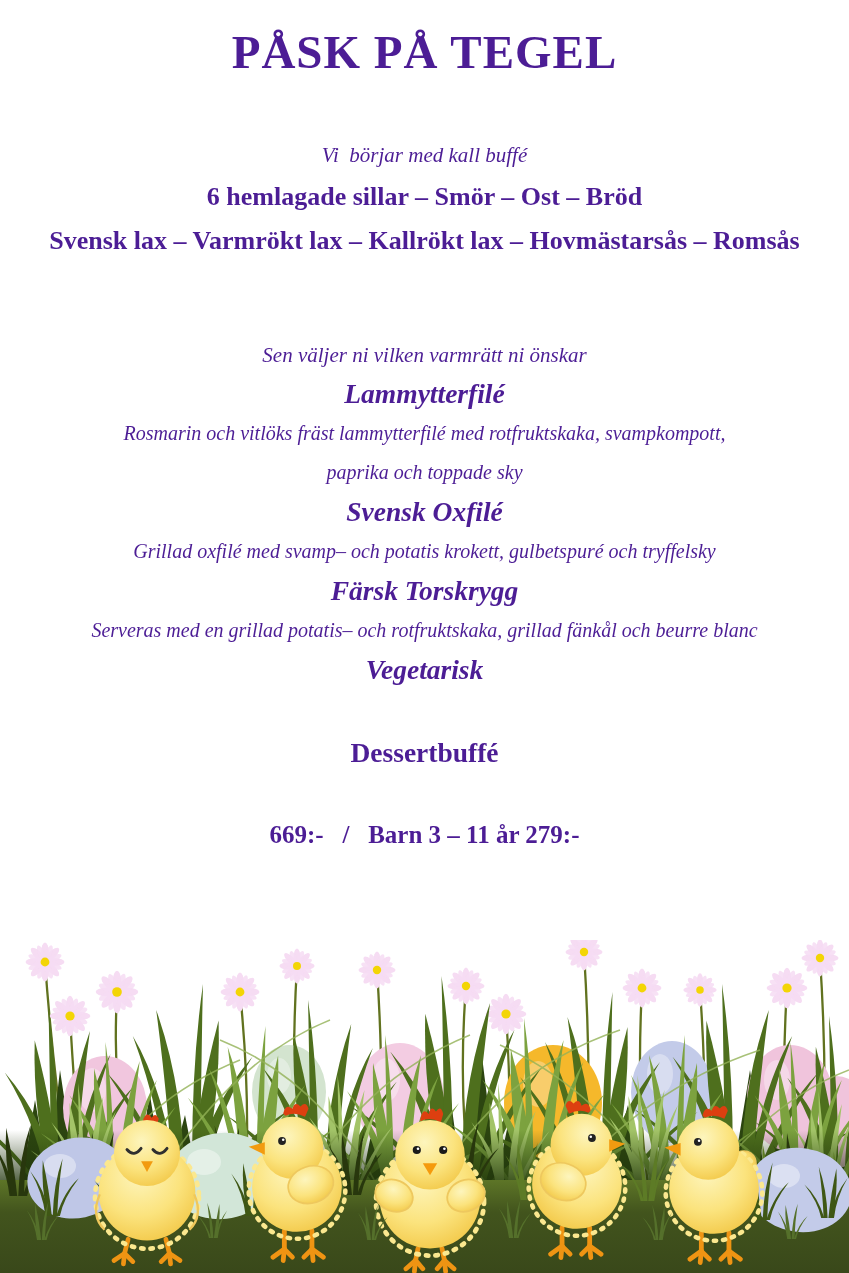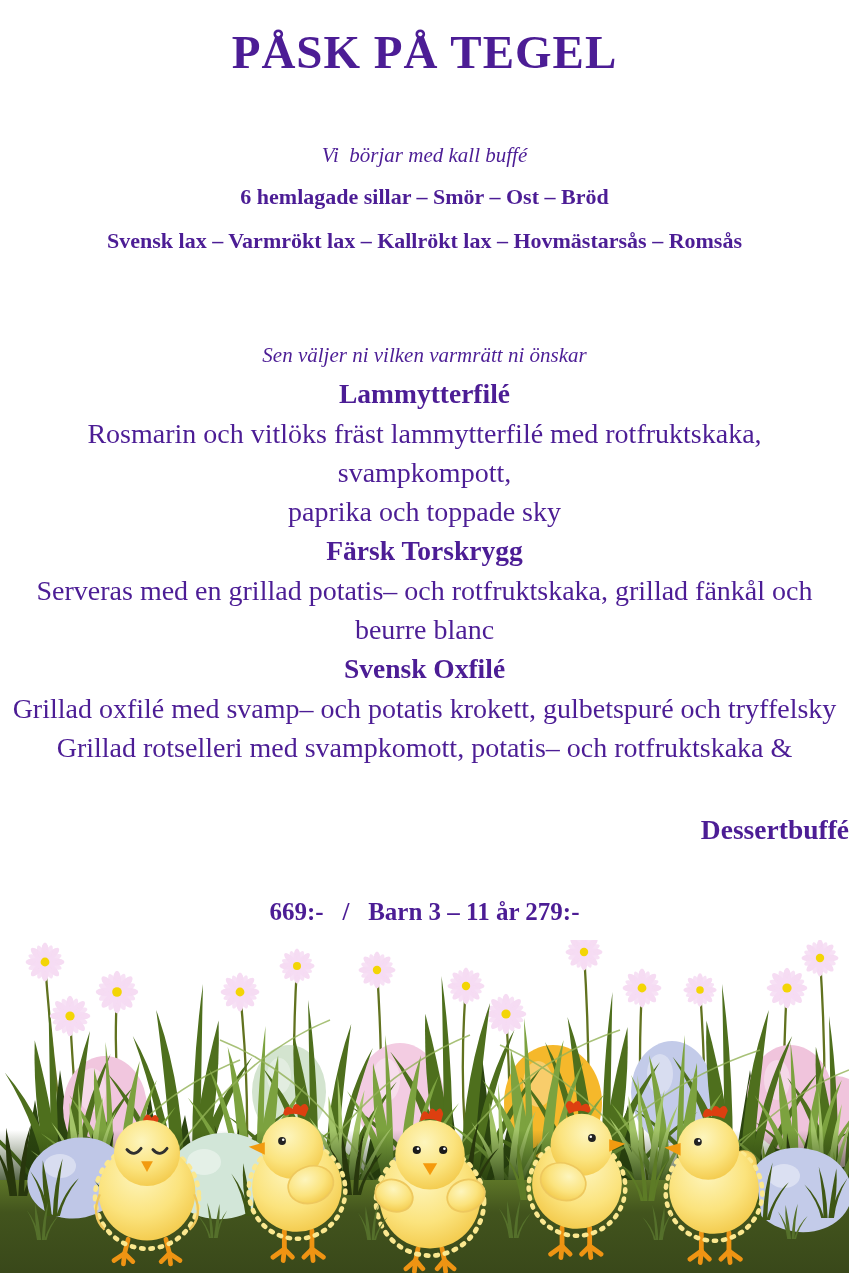--- a/index.html
+++ b/index.html
@@ -3,26 +3,26 @@
 <meta charset="utf-8">
 <style>
   html,body{margin:0;padding:0;background:#ffffff;}
   .page{position:relative;width:849px;height:1273px;background:#ffffff;overflow:hidden;
         font-family:"Liberation Serif", serif;color:#4c1d95;}
   .menu{position:absolute;top:0;left:0;width:100%;text-align:center;z-index:2;}
   .title{margin:24px 0 0;font-size:47px;line-height:56px;font-weight:700;letter-spacing:1px;}
   .intro{font-style:italic;font-size:21px;line-height:25px;white-space:pre-wrap;}
   .intro-cold{margin-top:63px;font-style:italic;}
   .cold-lines{margin-top:7px;}
-  .cold-line{font-size:22px;font-weight:700;line-height:44px;}
+  .cold-line{font-size:26px;font-weight:700;line-height:44px;}
   .intro-warm{margin-top:80px;}
-  .courses{margin-top:6px;}
+  .courses{margin-top:6px;font-style:italic;}
   .course-name{font-size:27.5px;font-weight:700;line-height:40px;}
-  .desc{font-size:28px;line-height:39px;}
-  .dessert{margin-top:46px;font-size:27.5px;font-weight:700;line-height:34px;text-align:right;}
+  .desc{font-size:20px;line-height:39px;}
+  .dessert{margin-top:46px;font-size:27.5px;font-weight:700;line-height:34px;}
   .price{margin-top:50px;font-size:25px;font-weight:700;line-height:30px;white-space:pre-wrap;}
   .scene{position:absolute;left:0;bottom:0;z-index:1;display:block;}
 </style>
 </head>
 <body>
 
 <div class="page">
 
   <div class="menu">
     <h1 class="title">PÅSK PÅ TEGEL</h1>
@@ -35,29 +35,29 @@
 
     <div class="intro intro-warm">Sen väljer ni vilken varmrätt ni önskar</div>
 
     <div class="courses">
       <div>
         <div class="course-name">Lammytterfilé</div>
         <div class="desc">Rosmarin och vitlöks fräst lammytterfilé med rotfruktskaka, svampkompott,</div>
         <div class="desc">paprika och toppade sky</div>
       </div>
       <div>
+        <div class="course-name">Svensk Oxfilé</div>
+        <div class="desc">Grillad oxfilé med svamp– och potatis krokett, gulbetspuré och tryffelsky</div>
+      </div>
+      <div>
         <div class="course-name">Färsk Torskrygg</div>
         <div class="desc">Serveras med en grillad potatis– och rotfruktskaka, grillad fänkål och beurre blanc</div>
       </div>
       <div>
-        <div class="course-name">Svensk Oxfilé</div>
-        <div class="desc">Grillad oxfilé med svamp– och potatis krokett, gulbetspuré och tryffelsky</div>
-      </div>
-      <div>
-        <div class="desc">Grillad rotselleri med svampkomott, potatis– och rotfruktskaka &amp;</div>
+        <div class="course-name">Vegetarisk</div>
       </div>
     </div>
 
     <div class="dessert">Dessertbuffé</div>
     <div class="price">669:-   /   Barn 3 – 11 år 279:-</div>
   </div>
 
   <svg class="scene" width="849" height="333" viewBox="0 0 849 333" xmlns="http://www.w3.org/2000/svg">
     <defs>
       <radialGradient id="gChick" cx="42%" cy="32%" r="78%">

